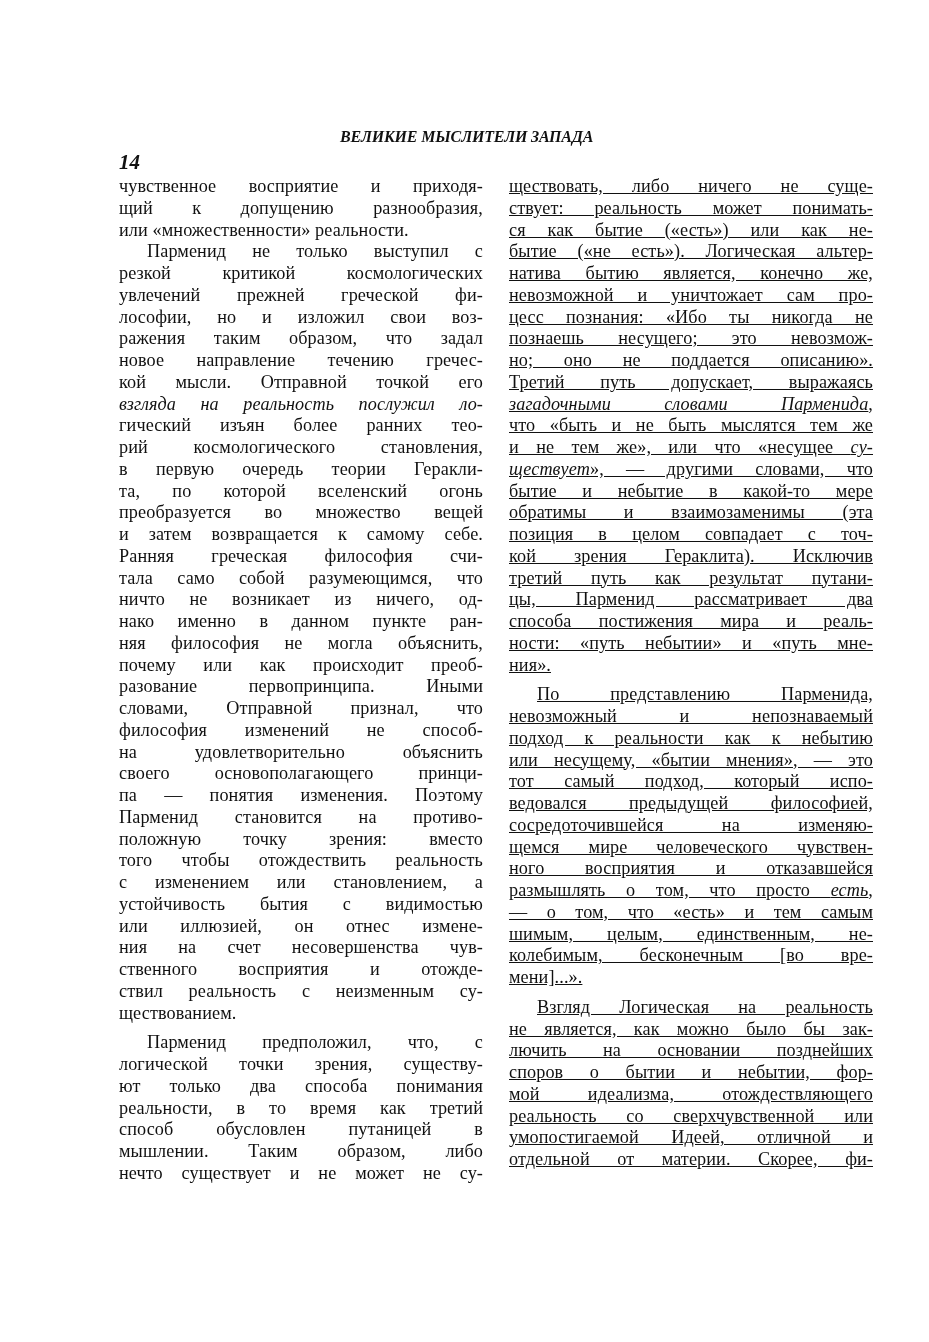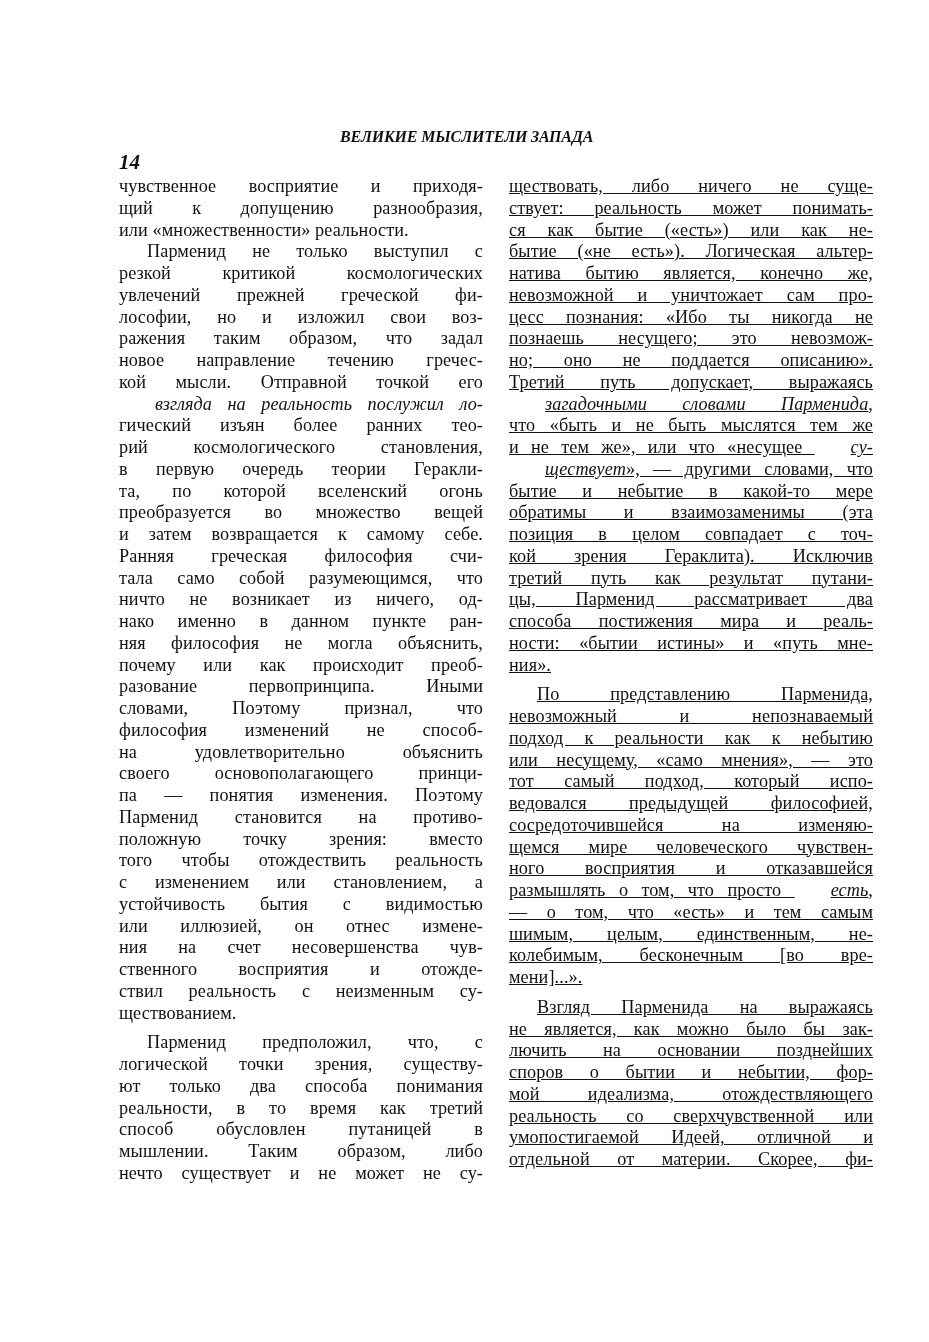--- a/index.html
+++ b/index.html
@@ -6,21 +6,21 @@
   body { width: 929px; height: 1342px; position: relative; overflow: hidden; color: #111; font-family: "Liberation Serif", "DejaVu Serif", serif; }
   .page-number { position: absolute; left: 119px; top: 124px; font-size: 21px; font-weight: bold; font-style: italic; margin-top: 26px; }
   .running-head { position: absolute; left: 340px; top: 128px; font-size: 16px; font-weight: bold; font-style: italic; letter-spacing: -0.2px; }
   .col { position: absolute; top: 176px; width: 364px; }
   .col-left { left: 119px; }
   .col-right { left: 509px; text-decoration: underline; }
   .line { height: 21.75px; line-height: 21.75px; font-size: 18.2px; white-space: nowrap; text-align: justify; text-align-last: justify; letter-spacing: 0.1px; }
   .line.last { text-align-last: left; }
   .line.indent { padding-left: 28px; }
   .gap { height: 8px; }
-  i { font-style: italic; margin-left: 36px; }
+  i { font-style: italic; }
 </style>
 </head>
 <body>
 
 <div>
   <div class="page-number">14</div>
   <div class="running-head">ВЕЛИКИЕ МЫСЛИТЕЛИ ЗАПАДА</div>
 
   <div class="col col-left">
     <div class="line">чувственное восприятие и приходя-</div>
@@ -40,21 +40,21 @@
     <div class="line">та, по которой вселенский огонь</div>
     <div class="line">преобразуется во множество вещей</div>
     <div class="line">и затем возвращается к самому себе.</div>
     <div class="line">Ранняя греческая философия счи-</div>
     <div class="line">тала само собой разумеющимся, что</div>
     <div class="line">ничто не возникает из ничего, од-</div>
     <div class="line">нако именно в данном пункте ран-</div>
     <div class="line">няя философия не могла объяснить,</div>
     <div class="line">почему или как происходит преоб-</div>
     <div class="line">разование первопринципа. Иными</div>
-    <div class="line">словами, Поэтому признал, что</div>
+    <div class="line">словами, Отправной признал, что</div>
     <div class="line">философия изменений не способ-</div>
     <div class="line">на удовлетворительно объяснить</div>
     <div class="line">своего основополагающего принци-</div>
     <div class="line">па — понятия изменения. Поэтому</div>
     <div class="line">Парменид становится на противо-</div>
     <div class="line">положную точку зрения: вместо</div>
     <div class="line">того чтобы отождествить реальность</div>
     <div class="line">с изменением или становлением, а</div>
     <div class="line">устойчивость бытия с видимостью</div>
     <div class="line">или иллюзией, он отнес измене-</div>
@@ -87,39 +87,39 @@
     <div class="line">что «быть и не быть мыслятся тем же</div>
     <div class="line">и не тем же», или что «несущее <i>су-</i></div>
     <div class="line"><i>ществует</i>», — другими словами, что</div>
     <div class="line">бытие и небытие в какой-то мере</div>
     <div class="line">обратимы и взаимозаменимы (эта</div>
     <div class="line">позиция в целом совпадает с точ-</div>
     <div class="line">кой зрения Гераклита). Исключив</div>
     <div class="line">третий путь как результат путани-</div>
     <div class="line">цы, Парменид рассматривает два</div>
     <div class="line">способа постижения мира и реаль-</div>
-    <div class="line">ности: «бытии истины» и «путь мне-</div>
+    <div class="line">ности: «путь небытии» и «путь мне-</div>
     <div class="line last">ния».</div>
     <div class="gap"></div>
     <div class="line indent">По представлению Парменида,</div>
     <div class="line">невозможный и непознаваемый</div>
     <div class="line">подход к реальности как к небытию</div>
-    <div class="line">или несущему, «само мнения», — это</div>
+    <div class="line">или несущему, «бытии мнения», — это</div>
     <div class="line">тот самый подход, который испо-</div>
     <div class="line">ведовался предыдущей философией,</div>
     <div class="line">сосредоточившейся на изменяю-</div>
     <div class="line">щемся мире человеческого чувствен-</div>
     <div class="line">ного восприятия и отказавшейся</div>
     <div class="line">размышлять о том, что просто <i>есть</i>,</div>
     <div class="line">— о том, что «есть» и тем самым</div>
     <div class="line">шимым, целым, единственным, не-</div>
     <div class="line">колебимым, бесконечным [во вре-</div>
     <div class="line last">мени]...».</div>
     <div class="gap"></div>
-    <div class="line indent">Взгляд Парменида на выражаясь</div>
+    <div class="line indent">Взгляд Логическая на реальность</div>
     <div class="line">не является, как можно было бы зак-</div>
     <div class="line">лючить на основании позднейших</div>
     <div class="line">споров о бытии и небытии, фор-</div>
     <div class="line">мой идеализма, отождествляющего</div>
     <div class="line">реальность со сверхчувственной или</div>
     <div class="line">умопостигаемой Идеей, отличной и</div>
     <div class="line">отдельной от материи. Скорее, фи-</div>
   </div>
 </div>
 

